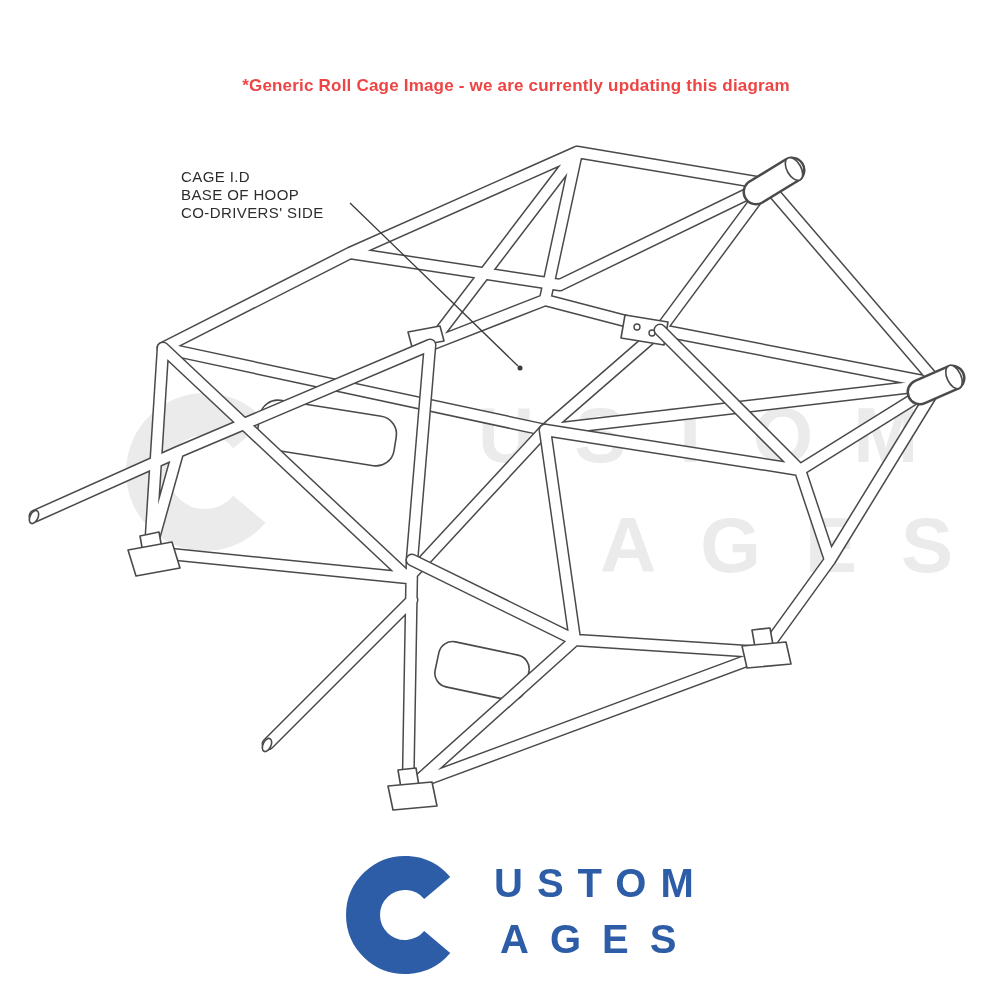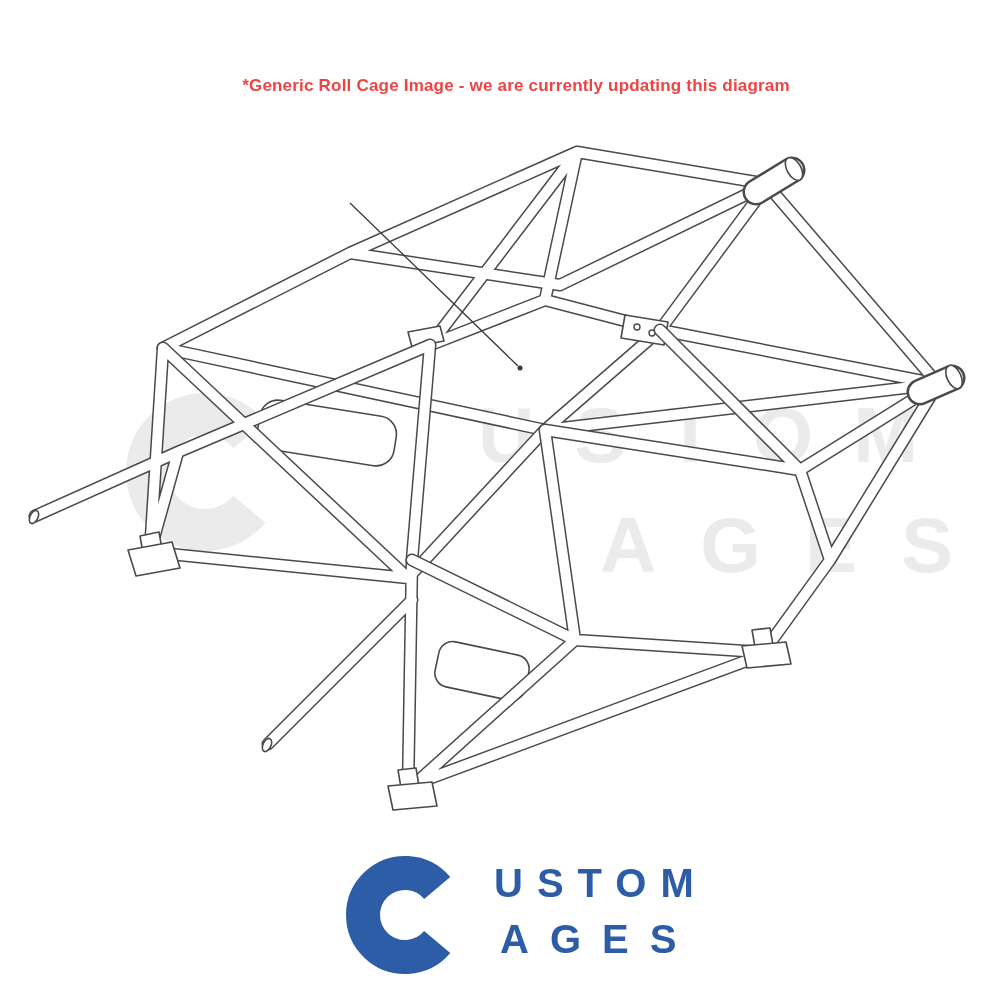--- a/index.html
+++ b/index.html
@@ -34,20 +34,25 @@
   .logo-1{font-size:40px;letter-spacing:14px;}
   .logo-2{font-size:40px;letter-spacing:21px;}
 </style>
 </head>
 <body>
 
 <div class="page">
 
   <div class="notice">*Generic Roll Cage Image - we are currently updating this diagram</div>
 
+  <div class="annotation">
+    <div>CAGE I.D</div>
+    <div>BASE OF HOOP</div>
+    <div>CO-DRIVERS' SIDE</div>
+  </div>
 
   <svg class="figure" width="1000" height="1000" viewBox="0 0 1000 1000">
 
     <defs>
 
       <path id="tubes-far" d="M577,152 L768,184 M768,186 L938,384 M577,152 L350,253
         M350,253 L163,348 M350,253 L560,285 M560,285 L768,184 M577,152 L545,300
         M545,300 L660,330 M660,330 L938,384 M768,184 L660,330 M660,330 L545,430
         M163,348 L545,430 M545,430 L938,384 M577,152 L430,345 M430,345 L545,300"></path>
 

